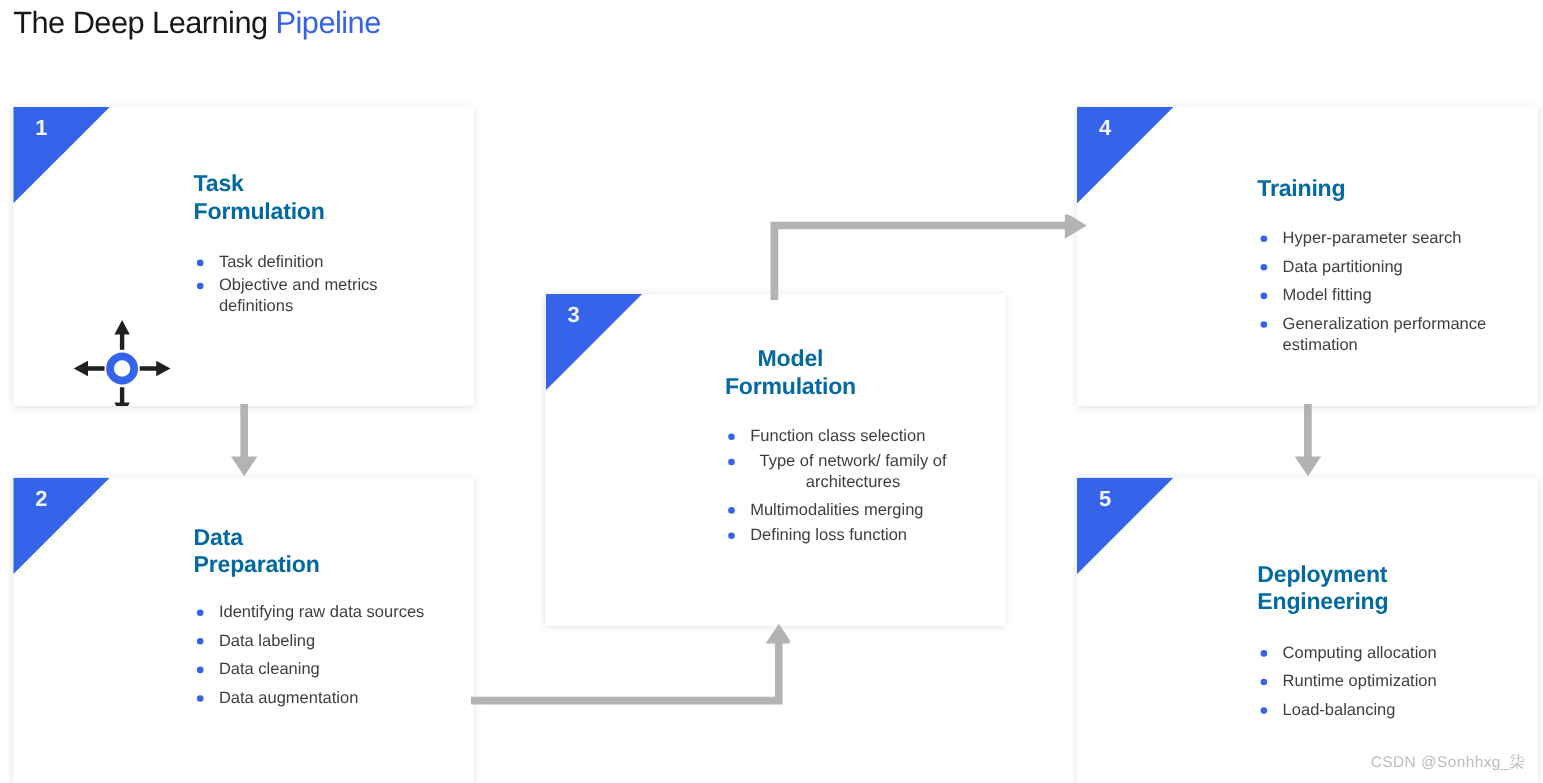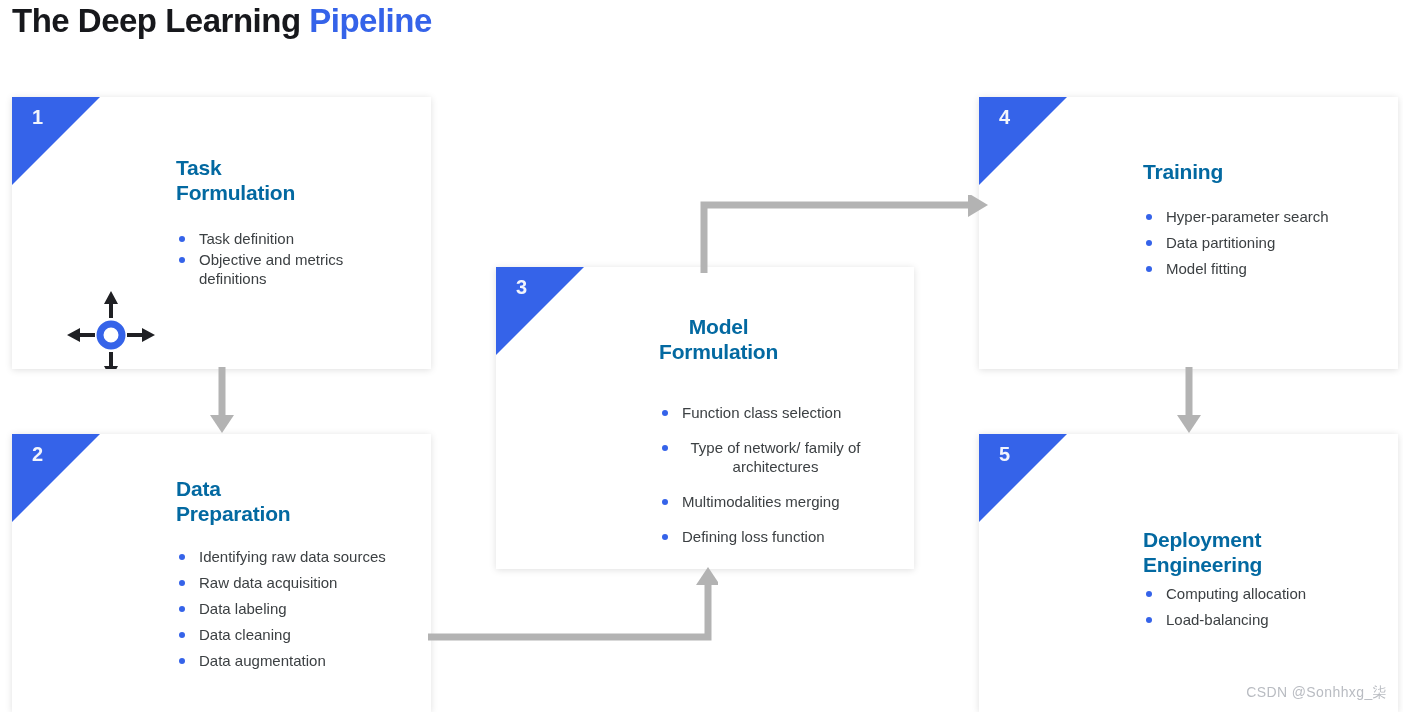--- a/index.html
+++ b/index.html
@@ -11,22 +11,22 @@
     font-family: "Liberation Sans", sans-serif;
     position: relative;
     overflow: hidden;
   }
 
   
   #page-title {
     position: absolute;
     left: 12px;
     top: 0px;
-    font-size: 33px;
-    font-weight: bold;
+    font-size: 28px;
+    font-weight: normal;
     letter-spacing: -0.5px;
     line-height: 42px;
     color: #17181c;
     white-space: nowrap;
   }
   #page-title .accent { color: #3563e9; }
 
   
   .card {
     position: absolute;
@@ -92,28 +92,28 @@
   #card-1 .card-title { left: 164px; top: 58px; }
   #card-1 .bullets    { left: 164px; top: 132px; }
   #card-1 .bullets li { margin-bottom: 2px; }
 
   #card-2 .card-title { left: 164px; top: 42px; }
   #card-2 .bullets    { left: 164px; top: 113px; }
   #card-2 .bullets li { margin-bottom: 7px; }
 
   #card-3 .card-title { left: 163px; top: 47px; text-align: center; }
   #card-3 .bullets    { left: 163px; top: 120px; }
-  #card-3 .bullets li { margin-bottom: 4px; margin-top: 16px; }
+  #card-3 .bullets li { margin-bottom: 4px; }
   #card-3 .bullets li.tall { margin-bottom: 6px; text-align: center; }
 
   #card-4 .card-title { left: 164px; top: 62px; }
   #card-4 .bullets    { left: 164px; top: 110px; }
   #card-4 .bullets li { margin-bottom: 7px; }
 
-  #card-5 .card-title { left: 164px; top: 93px; }
+  #card-5 .card-title { left: 164px; top: 76px; }
   #card-5 .bullets    { left: 164px; top: 150px; }
   #card-5 .bullets li { margin-bottom: 7px; }
 
   
   .card-icon {
     position: absolute;
   }
   #icon-1 { left: 53px; top: 190px; width: 92px; height: 96px; }
 
   
@@ -172,21 +172,20 @@
   <div class="corner"></div>
   <div class="corner-num">2</div>
 
   <div class="card-title">
     <div>Data</div>
     <div>Preparation</div>
   </div>
 
   <ul class="bullets" style="width:250px">
     <li>Identifying raw data sources</li>
-    <li>Raw data acquisition</li>
     <li>Data labeling</li>
     <li>Data cleaning</li>
     <li>Data augmentation</li>
   </ul>
 </div>
 
 <div class="card" id="card-3">
   <div class="corner"></div>
   <div class="corner-num">3</div>
 
@@ -208,34 +207,36 @@
   <div class="corner-num">4</div>
 
   <div class="card-title">
     <div>Training</div>
   </div>
 
   <ul class="bullets" style="width:215px">
     <li>Hyper-parameter search</li>
     <li>Data partitioning</li>
     <li>Model fitting</li>
+    <li>Generalization performance estimation</li>
   </ul>
 </div>
 
 <div class="card" id="card-5">
   <div class="corner"></div>
   <div class="corner-num">5</div>
 
   <div class="card-title">
     <div>Deployment</div>
     <div>Engineering</div>
   </div>
 
   <ul class="bullets" style="width:215px">
     <li>Computing allocation</li>
+    <li>Runtime optimization</li>
     <li>Load-balancing</li>
   </ul>
 </div>
 
 <div class="connector" id="conn-1-2">
   <svg viewBox="0 0 34 70" width="34" height="70">
     <path d="M17 0 L17 50" stroke="#b3b3b3" stroke-width="7" fill="none"></path>
     <path d="M17 66 L5 48 L29 48 Z" fill="#b3b3b3"></path>
   </svg>
 </div>

